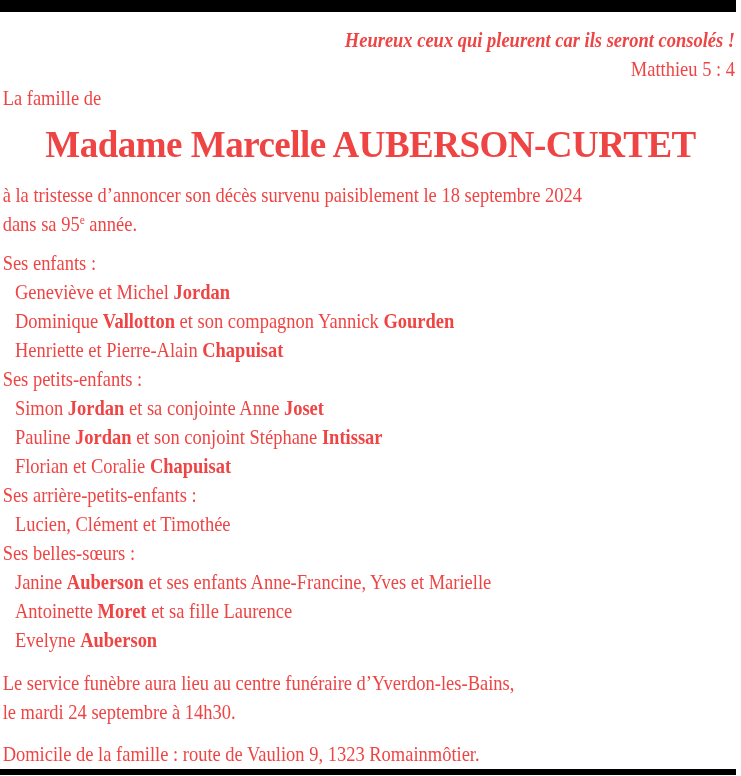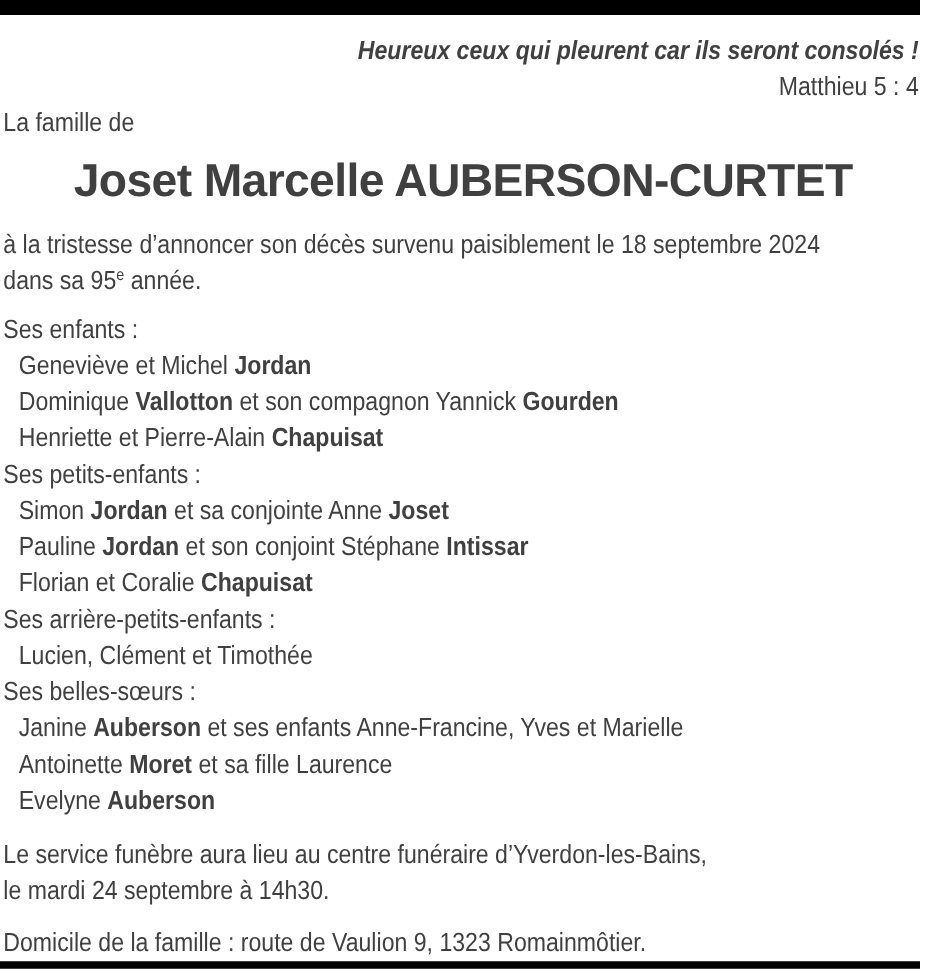--- a/index.html
+++ b/index.html
@@ -6,22 +6,22 @@
     margin: 0;
     padding: 0;
     background: #ffffff;
   }
   .page {
     position: relative;
     width: 736px;
     height: 776px;
     background: #ffffff;
     overflow: hidden;
-    font-family: Liberation Sans, sans-serif;
-    color: #404040;
+    font-family: Liberation Serif, serif;
+    color: #ef4444;
     font-size: 21px;
   }
   .rule {
     position: absolute;
     left: 0;
     width: 741px;
     background: #000000;
   }
   .rule.top { top: 0; height: 12px; }
   .rule.bottom { top: 769px; height: 6px; }
@@ -95,21 +95,21 @@
 
   <div class="content">
 
     <div class="quote-block">
       <div class="line quote-line sx-r">Heureux ceux qui pleurent car ils seront consolés !</div>
       <div class="line quote-ref sx-r">Matthieu 5 : 4</div>
     </div>
 
     <div class="line intro sx-l">La famille de</div>
 
-    <h1 class="title">Joset Marcelle AUBERSON-CURTET</h1>
+    <h1 class="title">Madame Marcelle AUBERSON-CURTET</h1>
 
     <div class="announcement sx-l">
       <div class="line">à la tristesse d’annoncer son décès survenu paisiblement le 18 septembre 2024</div>
       <div class="line"><span>dans sa 95</span><sup>e</sup><span> année.</span></div>
     </div>
 
     <div class="family sx-l">
         <div class="line fam-header">Ses enfants :</div>
         <div class="line fam-member"><span>Geneviève et Michel </span><span class="b">Jordan</span></div>
         <div class="line fam-member"><span>Dominique </span><span class="b">Vallotton</span><span> et son compagnon Yannick </span><span class="b">Gourden</span></div>

